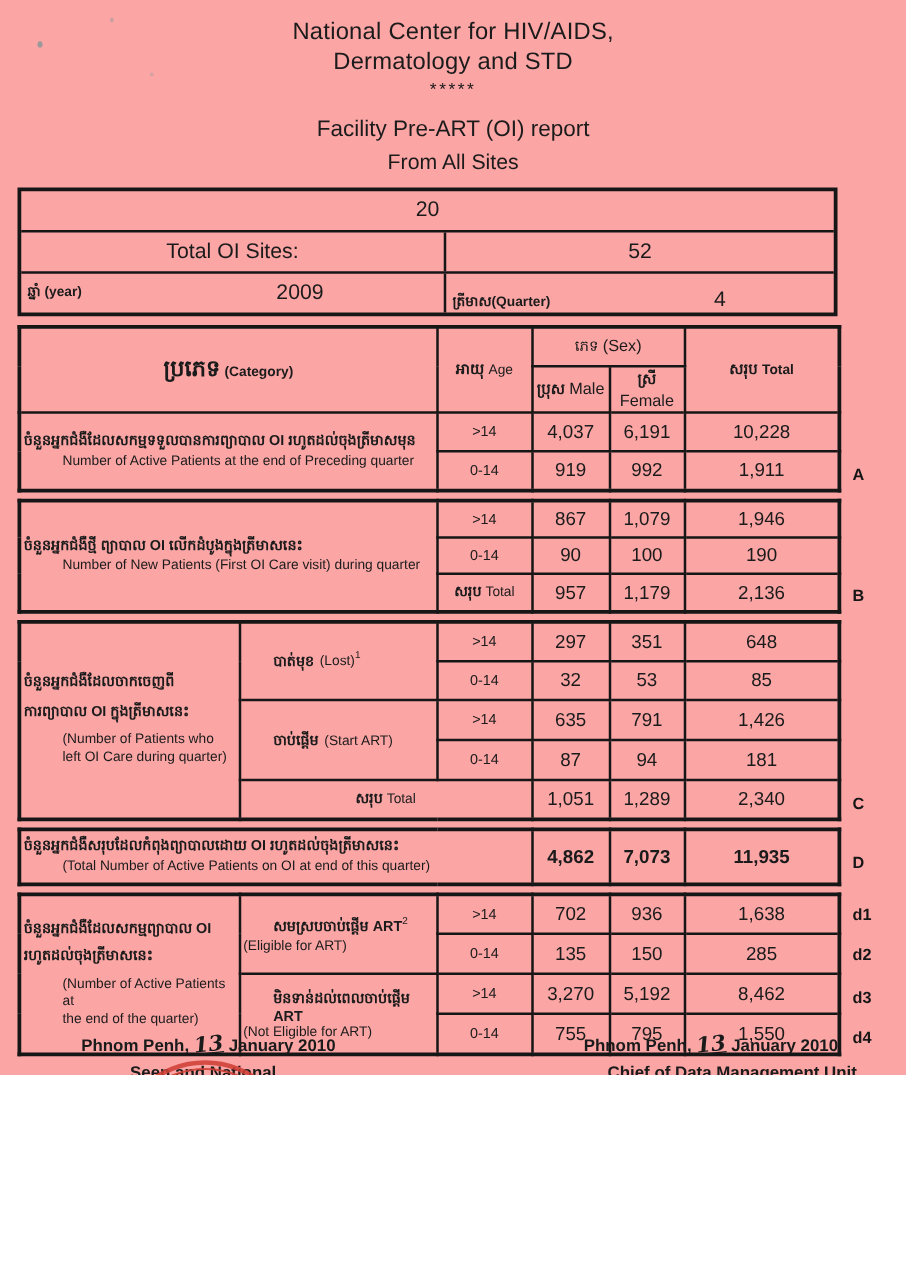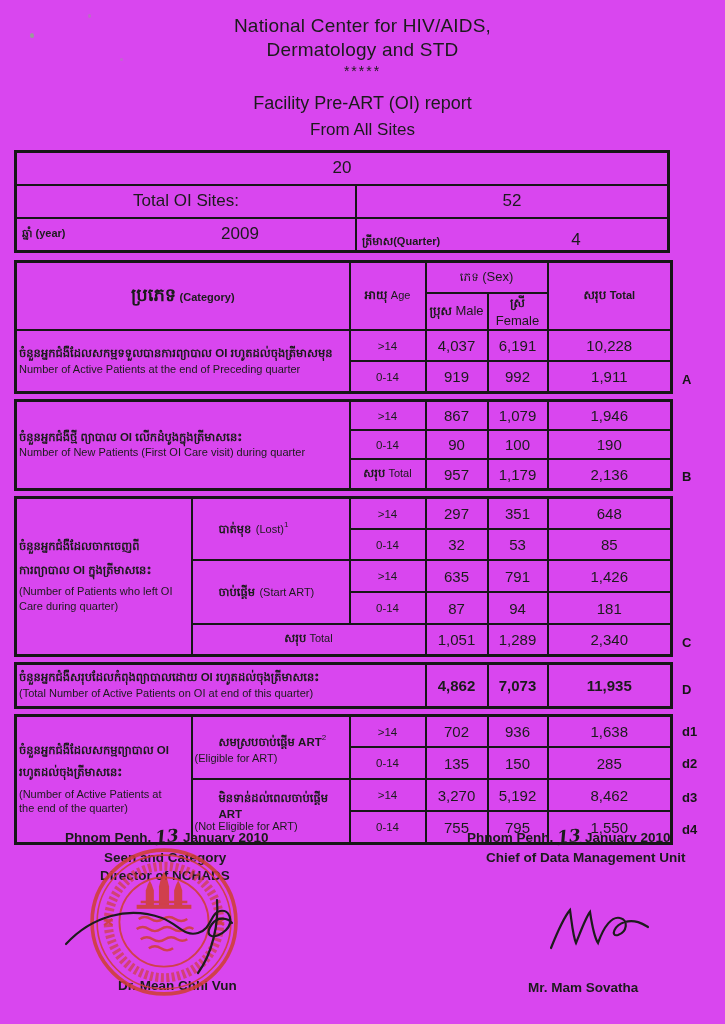--- a/index.html
+++ b/index.html
@@ -1,18 +1,18 @@
 <!DOCTYPE html>
 <html><head>
 <meta charset="utf-8">
 <style>
   * { margin:0; padding:0; box-sizing:border-box; }
   html,body { background:#ffffff; }
   .page {
-    position:relative; width:725px; height:1024px; background:#d946ef;
+    position:relative; width:725px; height:860px; background:#fca5a5;
     font-family:"Liberation Sans", sans-serif; color:#1b1b1b; overflow:hidden;
   }
   .speck { position:absolute; background:#9a9a9a; border-radius:50%; }
 
   
   .doc-header { padding-top:14px; text-align:center; line-height:1.25; }
   .org-line { font-size:19px; letter-spacing:.2px; }
   .stars { font-size:14px; letter-spacing:2px; margin-top:1px; }
   .report-title { font-size:18px; margin-top:12px; }
   .report-subtitle { font-size:17px; margin-top:4px; }
@@ -37,21 +37,21 @@
   .tbl { border:3px solid #161616; }
   .num { font-size:15px; text-align:center; }
   .num-bold { font-size:15px; text-align:center; font-weight:bold; }
   .age { font-size:11.5px; text-align:center; }
   .kh { font-weight:bold; }
   .hdr { text-align:center; font-size:12px; }
   .hdr .en { font-weight:bold; font-size:11px; }
   .hdr .en-n { font-weight:normal; font-size:13px; }
   .cat-cell { text-align:left; padding:2px 6px; }
   .kh-line { font-size:11.5px; font-weight:bold; line-height:1.35; }
-  .en-line { font-size:11px; line-height:1.3; }
+  .en-line { font-size:11px; line-height:1.3;margin-left:31px; }
   .sub-cell { text-align:left; padding-left:7px; }
   .sub-kh { font-size:11.5px; font-weight:bold;padding-left:24px; }
   .sub-en { font-size:11px; font-weight:normal; }
   .total-lbl { text-align:center; font-size:11.5px; font-weight:bold; }
   .marker { position:absolute; left:668px; font-weight:bold; font-size:13px; color:#161616; }
   .m-bottom { bottom:7px; }
 
   
   .foot-text { position:absolute; font-weight:bold; font-size:13.5px; white-space:nowrap; }
   .hand-day {
@@ -343,21 +343,21 @@
       <span class="marker" style="top:42px">d2</span>
       <span class="marker" style="top:76px">d3</span>
       <span class="marker" style="top:108px">d4</span>
     </div>
 
   </div>
 
   <div class="foot-text" style="left:65px;top:826px;">
     <span>Phnom Penh,</span><span class="hand-day">13</span><span>January 2010</span>
   </div>
-  <div class="foot-text" style="left:104px;top:850px;">Seen and Category</div>
+  <div class="foot-text" style="left:104px;top:850px;">Seen and National</div>
   <div class="foot-text" style="left:100px;top:868px;">Director of NCHADS</div>
   <div class="foot-text" style="left:118px;top:978px;">Dr. Mean Chhi Vun</div>
 
   <svg class="stamp" viewBox="0 0 150 150">
     <g stroke="#cf4036" fill="none" opacity="0.88">
       <circle cx="75" cy="75" r="71" stroke-width="3.6"></circle>
       <circle cx="75" cy="75" r="66" stroke-width="1.6"></circle>
       <circle cx="75" cy="75" r="44" stroke-width="1.8"></circle>
       <circle cx="75" cy="75" r="55" stroke-width="9" stroke-dasharray="3 2.4" opacity="0.75"></circle>
       <path d="M16,72 l8,6 M24,72 l-8,6" stroke-width="2.2"></path>

